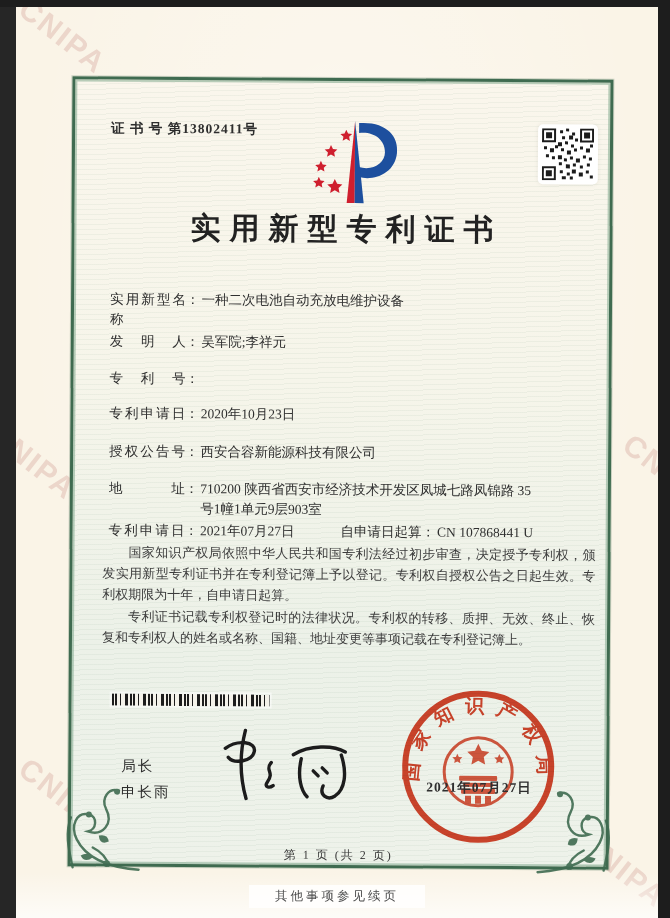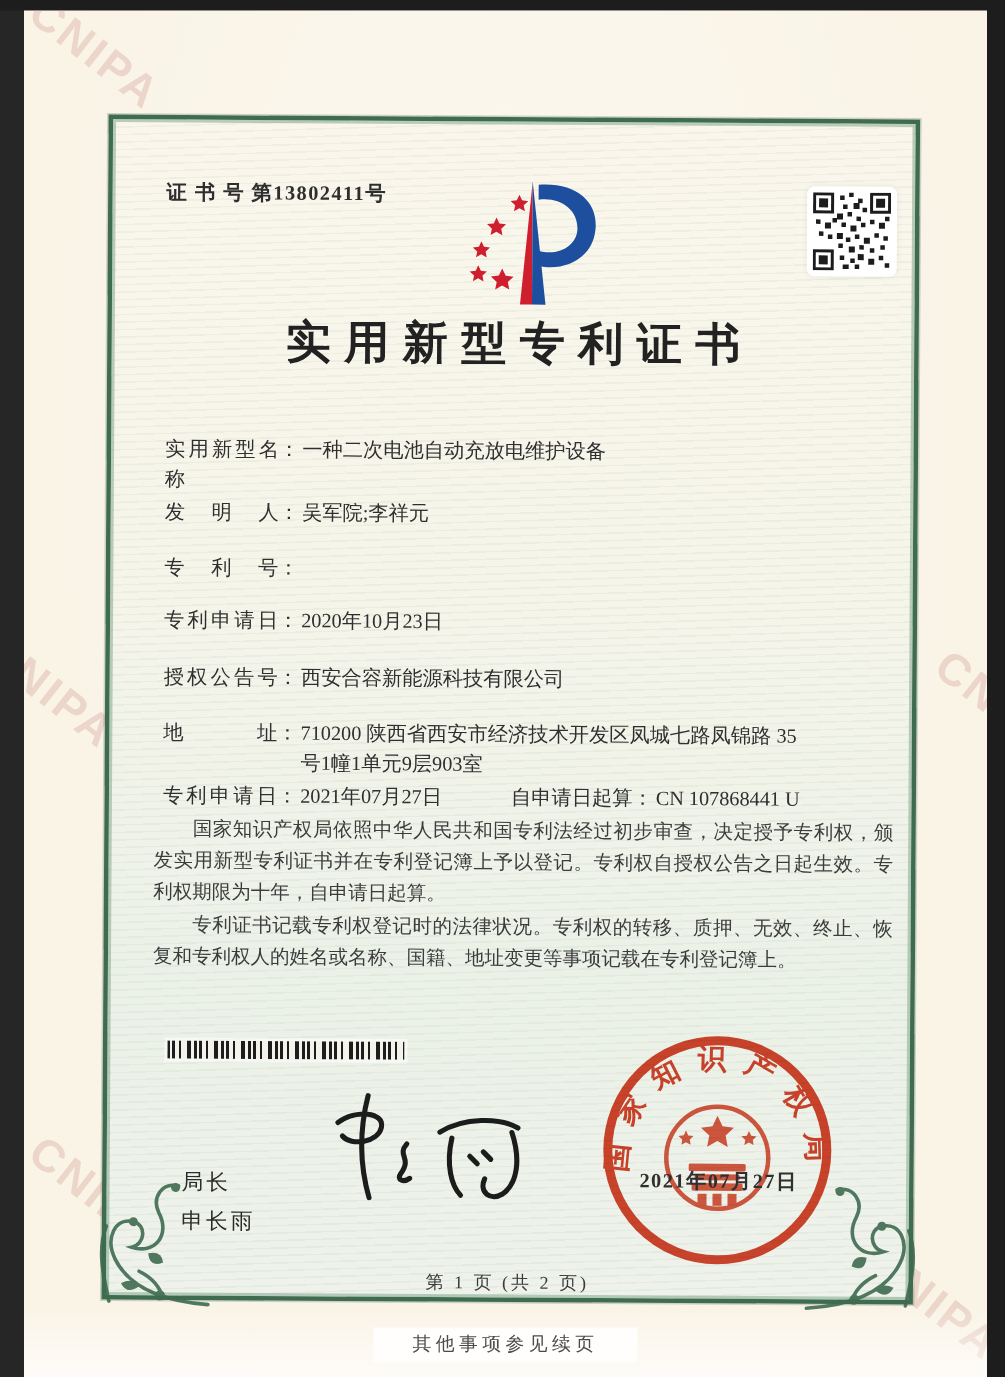--- a/index.html
+++ b/index.html
@@ -81,21 +81,21 @@
     position:absolute; left:40px; top:614px; width:158px; height:12px;
     background:
       repeating-linear-gradient(90deg,
         #1d1d1d 0 2px, #f4f2ea 2px 3px,
         #1d1d1d 3px 5px, #f4f2ea 5px 8px,
         #1d1d1d 8px 9px, #f4f2ea 9px 13px,
         #1d1d1d 13px 16px, #f4f2ea 16px 18px);
     outline:2px solid rgba(255,255,255,0.55);
   }
 
-  .signer { position:absolute; left:50px; top:696px; font-size:14.5px; color:#2b2b2b; line-height:26px; letter-spacing:2px; }
+  .signer { position:absolute; left:50px; top:673px; font-size:14.5px; color:#2b2b2b; line-height:26px; letter-spacing:2px; }
   .sig-svg { position:absolute; left:138px; top:644px; width:160px; height:84px; }
 
   .seal { position:absolute; left:328px; top:606px; width:158px; height:158px; mix-blend-mode:multiply; opacity:0.93; }
   .seal-date {
     position:absolute; left:330px; top:697px; width:156px; text-align:center;
     font-size:13.5px; font-weight:bold; color:#2f2f2f; letter-spacing:1px; z-index:5;
   }
 
   .page-footer { position:absolute; left:0; top:766px; width:100%; text-align:center; font-size:12px; color:#3a3a3a; letter-spacing:2px; }
 

